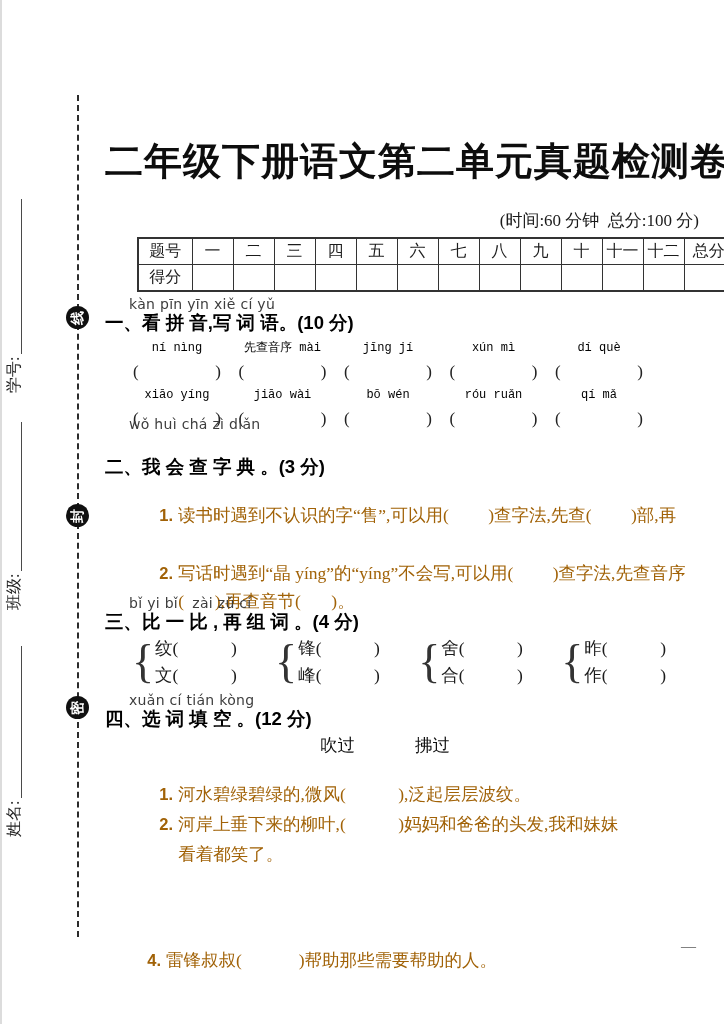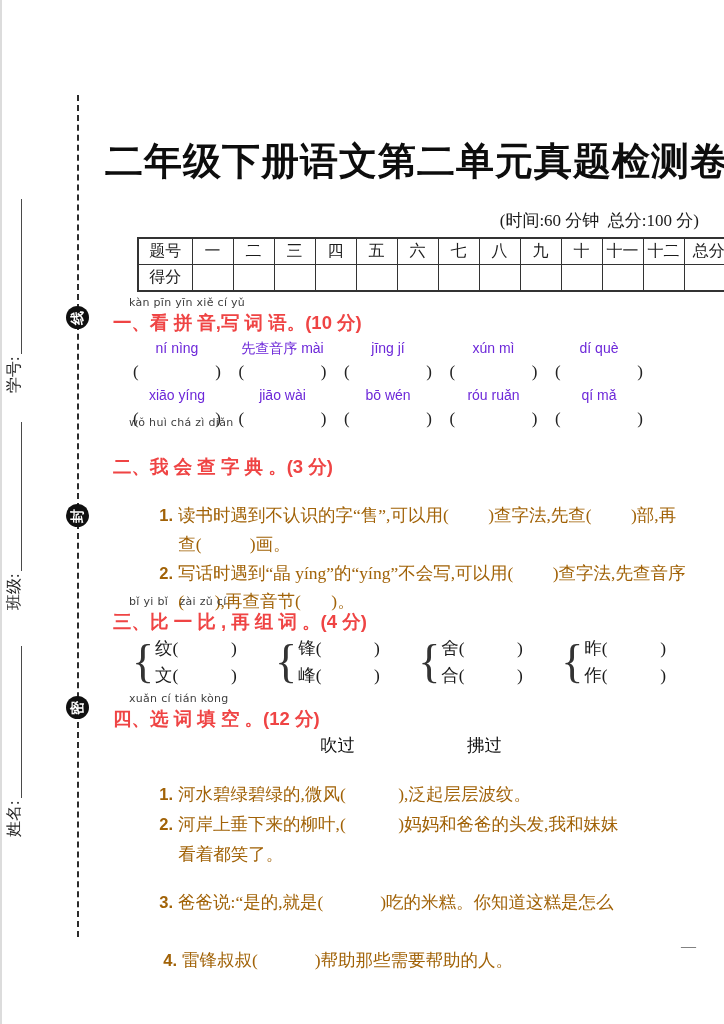--- a/index.html
+++ b/index.html
@@ -28,56 +28,56 @@
   .title{position:absolute;top:136px;left:0;width:100%;margin:0;text-align:center;
          font-family:"Liberation Sans",sans-serif;font-weight:900;font-size:38px;
          letter-spacing:1px;color:#0d0d0d;white-space:pre;}
   .meta{position:absolute;top:209px;right:4px;font-size:17px;white-space:pre;color:#1a1a1a;}
 
   .score-table{position:absolute;top:237px;left:1px;width:596px;border-collapse:collapse;
                table-layout:fixed;border:2px solid #333;margin-left:31px;}
   .score-table td{border:1px solid #333;height:25px;text-align:center;font-size:16px;padding:0;
                   overflow:hidden;}
 
-  .ruby{position:absolute;font-family:"DejaVu Sans",sans-serif;font-size:11px;color:#3d3d3d;
+  .ruby{position:absolute;font-family:"DejaVu Sans",sans-serif;font-size:14px;color:#3d3d3d;
         white-space:pre;letter-spacing:.3px;}
-  .head{position:absolute;left:8px;font-family:"Liberation Sans",sans-serif;font-weight:bold;
-        font-size:18.5px;color:#ef4444;white-space:pre;}
+  .head{position:absolute;left:0;font-family:"Liberation Sans",sans-serif;font-weight:bold;
+        font-size:18.5px;color:#000000;white-space:pre;}
 
   .word-row{position:absolute;left:22px;width:522px;display:flex;justify-content:space-between;}
   .word-col{width:100px;text-align:center;}
-  .py{display:block;font-family:Liberation Sans, sans-serif;font-size:14px;color:#6d28d9;
+  .py{display:block;font-family:Liberation Mono, monospace;font-size:12px;color:#000000;
       white-space:pre;line-height:22px;}
   .bk{display:block;font-size:17px;white-space:pre;line-height:26px;color:#222;}
 
   .line{position:absolute;font-size:17.5px;white-space:pre;color:#a16207;line-height:22px;}
   .line .num{font-family:"Liberation Sans",sans-serif;font-weight:bold;font-size:16.5px;margin-right:5px;}
 
   .pair-row{position:absolute;left:27px;width:534px;display:flex;justify-content:space-between;}
   .pair-group{display:flex;align-items:center;}
   .brace{font-size:46px;font-weight:300;color:#333;line-height:56px;margin-right:1px;}
   .pair-col{display:flex;flex-direction:column;}
   .pair-line{font-size:17.5px;line-height:27px;white-space:pre;color:#1b1b1b;}
 
-  .opts{position:absolute;left:215px;display:flex;gap:112px;font-size:17.5px;color:#111;white-space:pre;}
+  .opts{position:absolute;left:215px;display:flex;gap:60px;font-size:17.5px;color:#111;white-space:pre;}
   .page-dash{position:absolute;left:681px;top:938px;font-size:15px;color:#555;}
 
   #s1-ruby{top:296px;left:24px} #s1-head{top:310px}
   #s1-row1{top:337px} #s1-row2{top:384px}
   #s2-ruby{top:416px;left:24px} #s2-head{top:454px}
   #s2-i1l1{top:482px;left:28px} #s2-i1l2{top:511px;left:47px}
   #s2-i2l1{top:540px;left:28px} #s2-i2l2{top:568px;left:47px}
   #s3-ruby{top:595px;left:24px} #s3-head{top:609px}
   #s3-pairs{top:634px}
   #s4-ruby{top:692px;left:24px} #s4-head{top:706px}
   #s4-optsA{top:733px}
   #s4-i1{top:761px;left:28px} #s4-i2{top:791px;left:28px} #s4-i2b{top:821px;left:47px}
   #s4-optsB{top:842px}
   #s4-i3{top:869px;left:28px} #s4-i3b{top:899px;left:47px}
-  #s4-i4{top:927px;left:32px}
+  #s4-i4{top:927px;left:16px}
 </style>
 </head>
 <body>
 
 <div class="sheet">
   <div class="edge-left"></div>
 
   <div class="seal-line"></div>
   <div class="seal-circle" id="seal-c1">
     <span>线</span>
@@ -204,23 +204,20 @@
         <span class="py">qí mǎ</span>
         <span class="bk">(                  )</span>
       </div>
     </div>
 
     <div class="ruby" id="s2-ruby">wǒ huì chá zì diǎn</div>
     <div class="head" id="s2-head">二、我 会 查 字 典 。(3 分)</div>
     <div class="line" id="s2-i1l1">
       <b class="num">1.</b><span>读书时遇到不认识的字“售”,可以用(         )查字法,先查(         )部,再</span>
     </div>
-    <div class="line" id="s2-i1l2">
-      <span>查(           )画。</span>
-    </div>
     <div class="line" id="s2-i2l1">
       <b class="num">2.</b><span>写话时遇到“晶 yíng”的“yíng”不会写,可以用(         )查字法,先查音序</span>
     </div>
     <div class="line" id="s2-i2l2">
       <span>(       ),再查音节(       )。</span>
     </div>
 
     <div class="ruby" id="s3-ruby">bǐ yi bǐ   zài zǔ cí</div>
     <div class="head" id="s3-head">三、比 一 比 , 再 组 词 。(4 分)</div>
     <div class="pair-row" id="s3-pairs">
@@ -262,22 +259,19 @@
     </div>
     <div class="line" id="s4-i1">
       <b class="num">1.</b><span>河水碧绿碧绿的,微风(            ),泛起层层波纹。</span>
     </div>
     <div class="line" id="s4-i2">
       <b class="num">2.</b><span>河岸上垂下来的柳叶,(            )妈妈和爸爸的头发,我和妹妹</span>
     </div>
     <div class="line" id="s4-i2b">
       <span>看着都笑了。</span>
     </div>
-    <div class="line" id="s4-i3">
-      <b class="num">3.</b><span>爸爸说:“是的,就是(             )吃的米糕。你知道这糕是怎么</span>
-    </div>
     <div class="line" id="s4-i4">
       <b class="num">4.</b><span>雷锋叔叔(             )帮助那些需要帮助的人。</span>
     </div>
   </div>
 
   <span class="page-dash">—</span>
 </div>
 
 </body></html>

